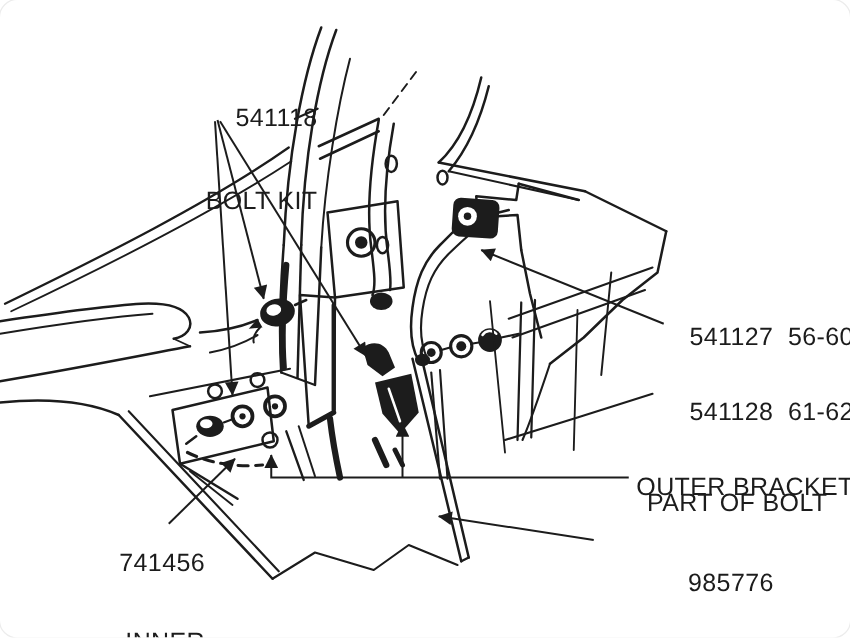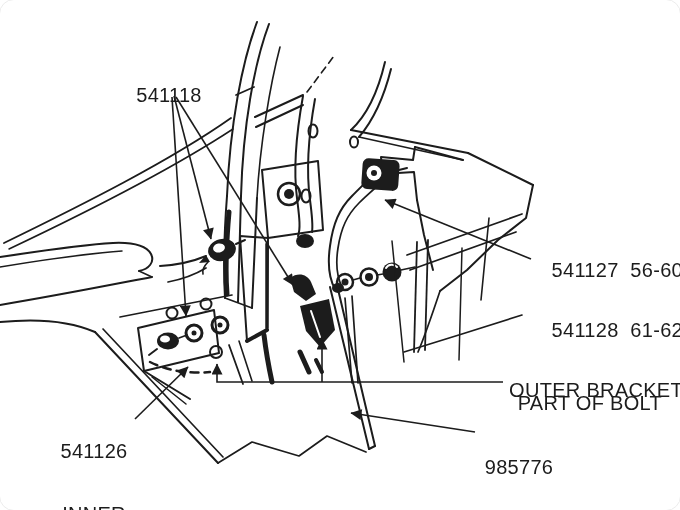--- a/index.html
+++ b/index.html
@@ -7,21 +7,21 @@
     position:relative;width:680px;height:510px;background:#fff;
     border-radius:14px;overflow:hidden;outline:1px solid #ececec;
     font-family:"Liberation Sans", sans-serif;color:#1c1c1c;
   }
   #artwork{position:absolute;left:0;top:0;}
   .lbl{
     position:absolute;font-size:20px;font-weight:400;color:#1c1c1c;
     letter-spacing:0.3px;white-space:pre;line-height:21px;
   }
   .lbl div{white-space:pre;}
-  .c{text-align:center;} .r{text-align:right;}
+  .c{text-align:right;} .r{text-align:right;}
   #lbl-bolt-kit{left:84px;top:40px;width:170px;line-height:22px;}
   #lbl-outer{left:478px;top:220px;width:205px;line-height:20px;}
   #lbl-bolt-set{left:458px;top:353px;width:204px;line-height:20px;}
   #lbl-support{left:419px;top:422px;width:200px;line-height:18px;}
   #lbl-inner{left:24px;top:399px;width:140px;line-height:21px;}
 </style>
 </head>
 <body>
 
 <div id="stage">
@@ -192,36 +192,37 @@
       <path d="M531,259 L385,200" marker-end="url(#ah)"></path>
       <path d="M503,382 L217,382 L217,364" marker-end="url(#ah)"></path>
       <path d="M322,382 L322,339" marker-end="url(#ah)"></path>
       <path d="M475,432 L351,413" marker-end="url(#ah)"></path>
       <path d="M135,419 L188,367" marker-end="url(#ah)"></path>
     </g>
   </svg>
 
   <div class="lbl c" id="lbl-bolt-kit">
     <div>541118</div>
+    <div>BOLT KIT</div>
   </div>
 
   <div class="lbl r" id="lbl-outer">
     <div>541127  56-60</div>
     <div>541128  61-62</div>
     <div>OUTER BRACKET</div>
   </div>
 
   <div class="lbl r" id="lbl-bolt-set">
     <div>PART OF BOLT</div>
   </div>
 
   <div class="lbl c" id="lbl-support">
     <div>985776</div>
     
   </div>
 
   <div class="lbl c" id="lbl-inner">
-    <div>541126</div>
+    <div>741456</div>
     <div>INNER</div>
     
   </div>
 
 </div>
 
 </body></html>

